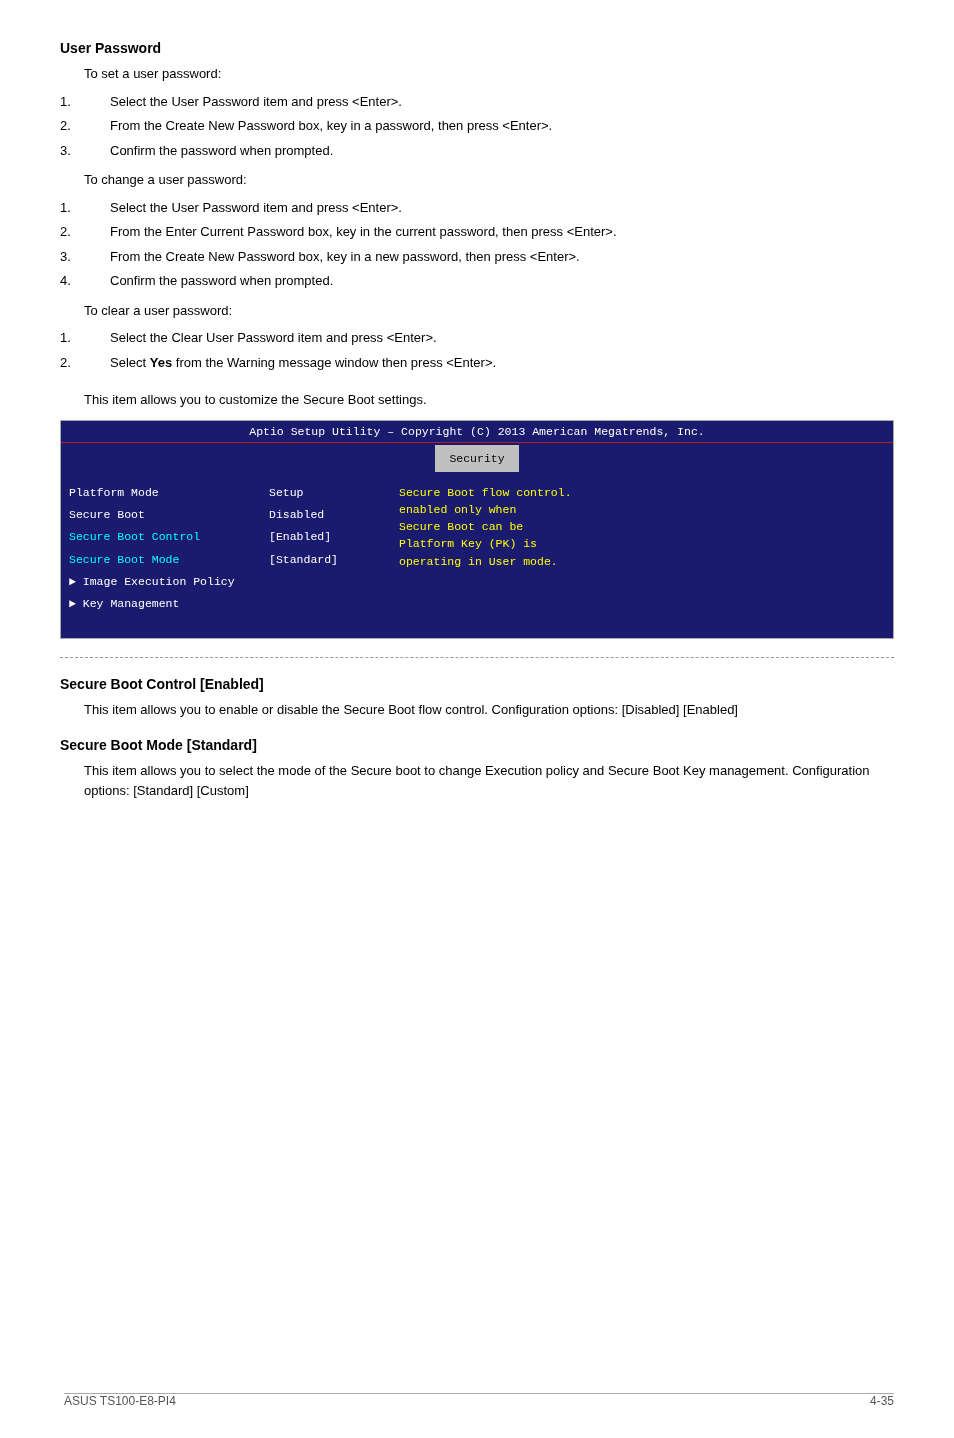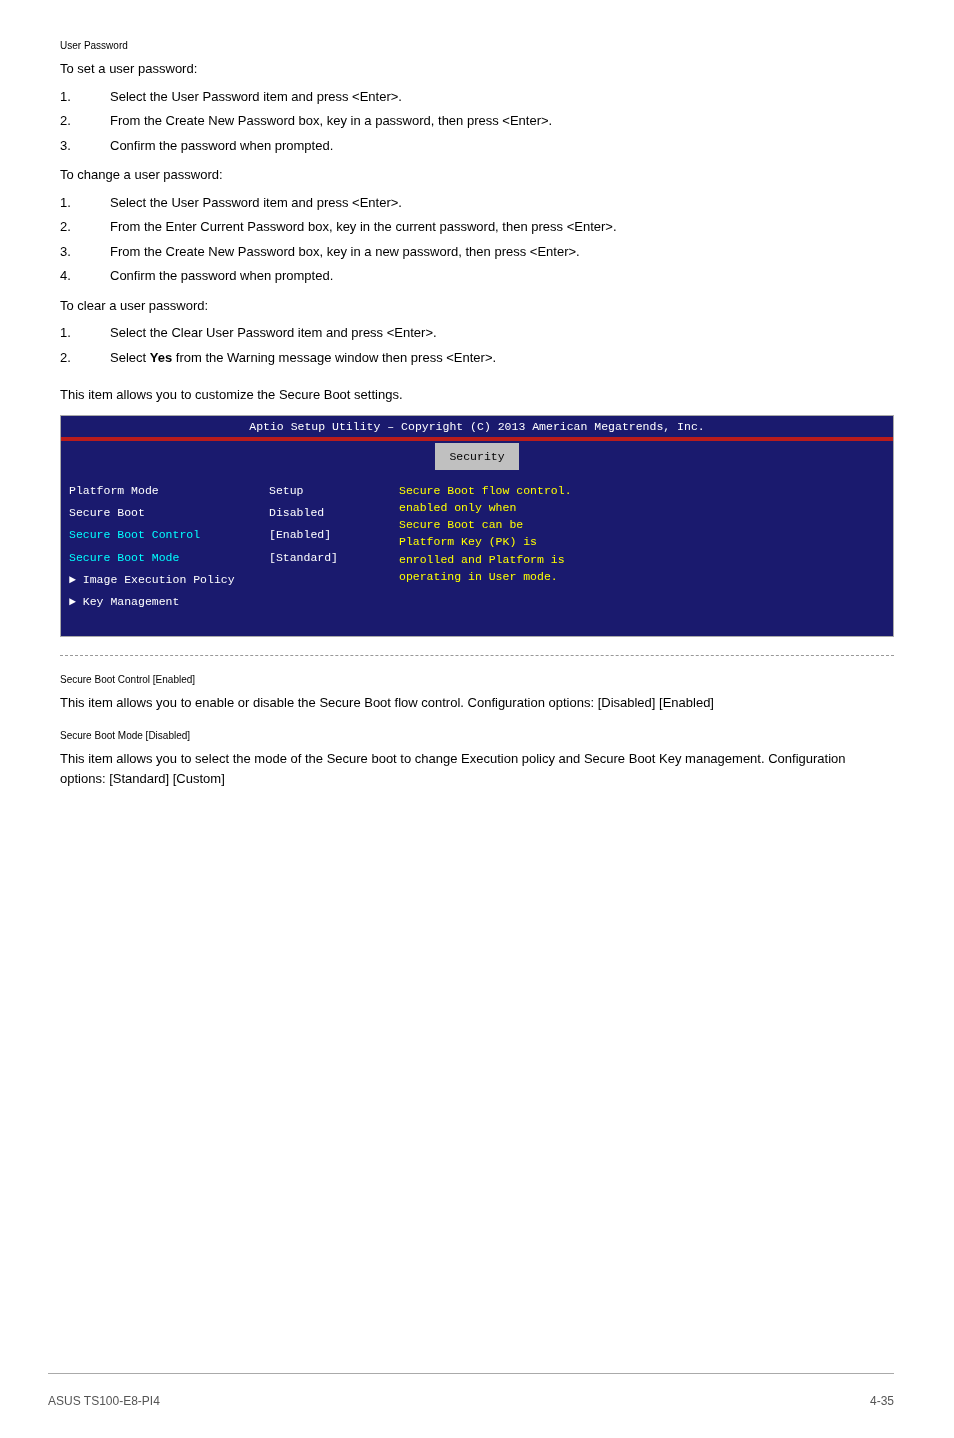--- a/index.html
+++ b/index.html
@@ -7,27 +7,28 @@
       font-family: Arial, sans-serif;
       font-size: 13px;
       color: #000;
       background: #fff;
       width: 954px;
       min-height: 1438px;
       padding: 40px 60px 60px 60px;
       position: relative;
     }
     h2 {
-      font-size: 10px;
-      font-weight: normal;
+      font-size: 14px;
+      font-weight: bold;
       margin-bottom: 8px;
     }
     p {
       margin-bottom: 8px;
       line-height: 1.5;
+      margin-left: 24px;
     }
     ol {
       margin-left: 0;
       margin-bottom: 10px;
       padding-left: 0;
       list-style: none;
     }
     ol li {
       display: flex;
       margin-bottom: 5px;
@@ -50,21 +51,21 @@
       margin: 10px 0 18px 0;
       background: #1a1a6e;
       color: #fff;
     }
     .bios-header {
       background: #1a1a6e;
       color: #fff;
       text-align: center;
       padding: 4px 6px;
       font-size: 11.5px;
-      border-bottom: 4px solid #b91c1c;
+      border-bottom: 1px solid #b91c1c;
     }
     .bios-tab-row {
       background: #1a1a6e;
       text-align: center;
       padding: 2px 0 4px 0;
     }
     .bios-tab {
       display: inline-block;
       background: #c0c0c0;
       color: #000;
@@ -104,27 +105,27 @@
       margin-bottom: 4px;
       line-height: 1.6;
     }
     .bios-dashes {
       border-top: 1px dashed #888;
       margin-top: 2px;
     }
     .footer {
       position: absolute;
       bottom: 30px;
-      left: 48px;
+      left: 64px;
       right: 60px;
       display: flex;
       justify-content: space-between;
       align-items: flex-end;
       border-top: 1px solid #aaa;
-      padding-top: 20px;
+      padding-top: 0;
     }
     .footer-left {
       font-size: 12px;
       color: #555;
     }
     .footer-right {
       font-size: 12px;
       color: #555;
     }
     strong {
@@ -206,34 +207,33 @@
         <div class="val-row" style="margin-top:4px;">[Enabled]</div>
         <div class="val-row" style="margin-top:4px;">[Standard]</div>
         <div class="val-row"></div>
         <div class="val-row"></div>
       </div>
       <div class="bios-right">
         <div>Secure Boot flow control.</div>
         <div>enabled only when</div>
         <div>Secure Boot can be</div>
         <div>Platform Key (PK) is</div>
-        <div>enrolled and Platform is</div>
         <div>operating in User mode.</div>
       </div>
     </div>
   </div>
   <div class="bios-dashes" style="border-top: 1px dashed #999; margin-bottom: 16px;"></div>
 </div>
 
 <div class="section">
   <h2>Secure Boot Control [Enabled]</h2>
   <p>This item allows you to enable or disable the Secure Boot flow control. Configuration options: [Disabled] [Enabled]</p>
 </div>
 
 <div class="section">
-  <h2>Secure Boot Mode [Disabled]</h2>
+  <h2>Secure Boot Mode [Standard]</h2>
   <p>This item allows you to select the mode of the Secure boot to change Execution policy and Secure Boot Key management. Configuration options: [Standard] [Custom]</p>
 </div>
 
 <div class="footer">
   <span class="footer-left">ASUS TS100-E8-PI4</span>
   <span class="footer-right">4-35</span>
 </div>
 
 </body></html>

